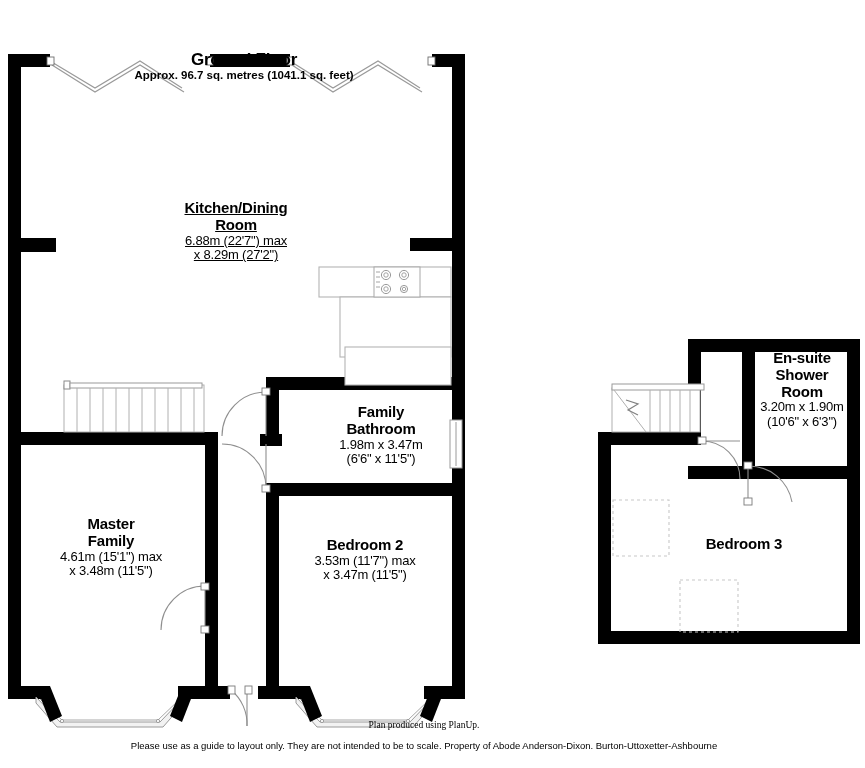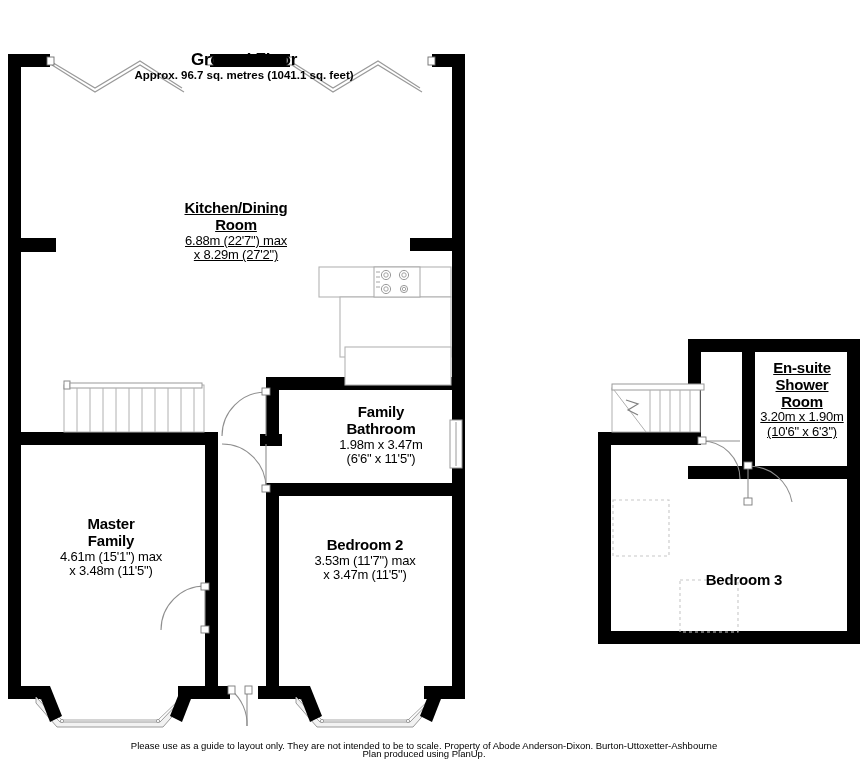--- a/index.html
+++ b/index.html
@@ -309,28 +309,28 @@
     <div class="room-dims">x 3.48m (11'5")</div>
   </div>
 
   <div class="txt center-x" style="left:365px; top:537px;">
     <div class="room-name">Bedroom 2</div>
     <div class="room-dims">3.53m (11'7") max</div>
     <div class="room-dims">x 3.47m (11'5")</div>
   </div>
 
 
-  <div class="txt center-x" style="left:802px; top:360px;text-decoration:underline;">
+  <div class="txt center-x" style="left:802px; top:350px;">
     <div class="room-name">En-suite</div>
     <div class="room-name">Shower</div>
     <div class="room-name">Room</div>
     <div class="room-dims">3.20m x 1.90m</div>
     <div class="room-dims">(10'6" x 6'3")</div>
   </div>
 
-  <div class="txt center-x" style="left:744px; top:536px;margin-top:36px;">
+  <div class="txt center-x" style="left:744px; top:536px;">
     <div class="room-name">Bedroom 3</div>
   </div>
 
   <div class="footer" style="top:740px;">Please use as a guide to layout only. They are not intended to be to scale. Property of Abode Anderson-Dixon. Burton-Uttoxetter-Ashbourne</div>
-  <div class="footer" style="top:748px;">Plan produced using PlanUp.</div>
+  <div class="footer" style="top:720px;font-family:Liberation Serif, serif;">Plan produced using PlanUp.</div>
 
 </div>
 
 </body></html>

